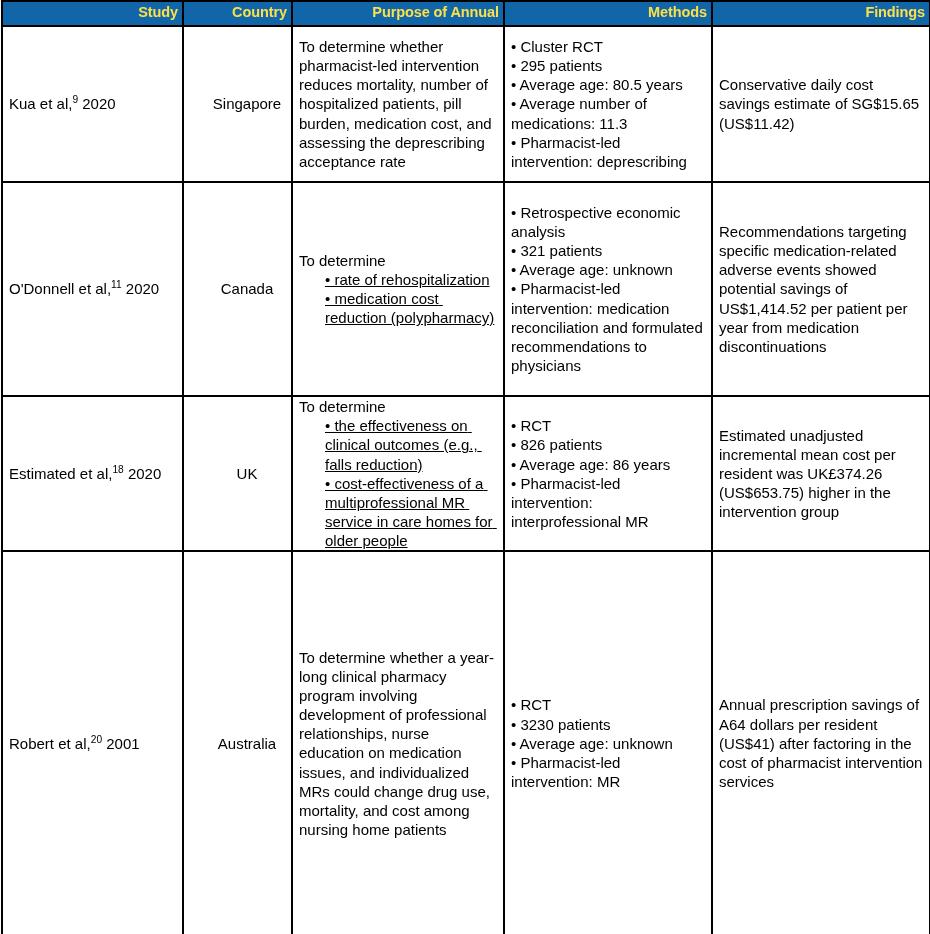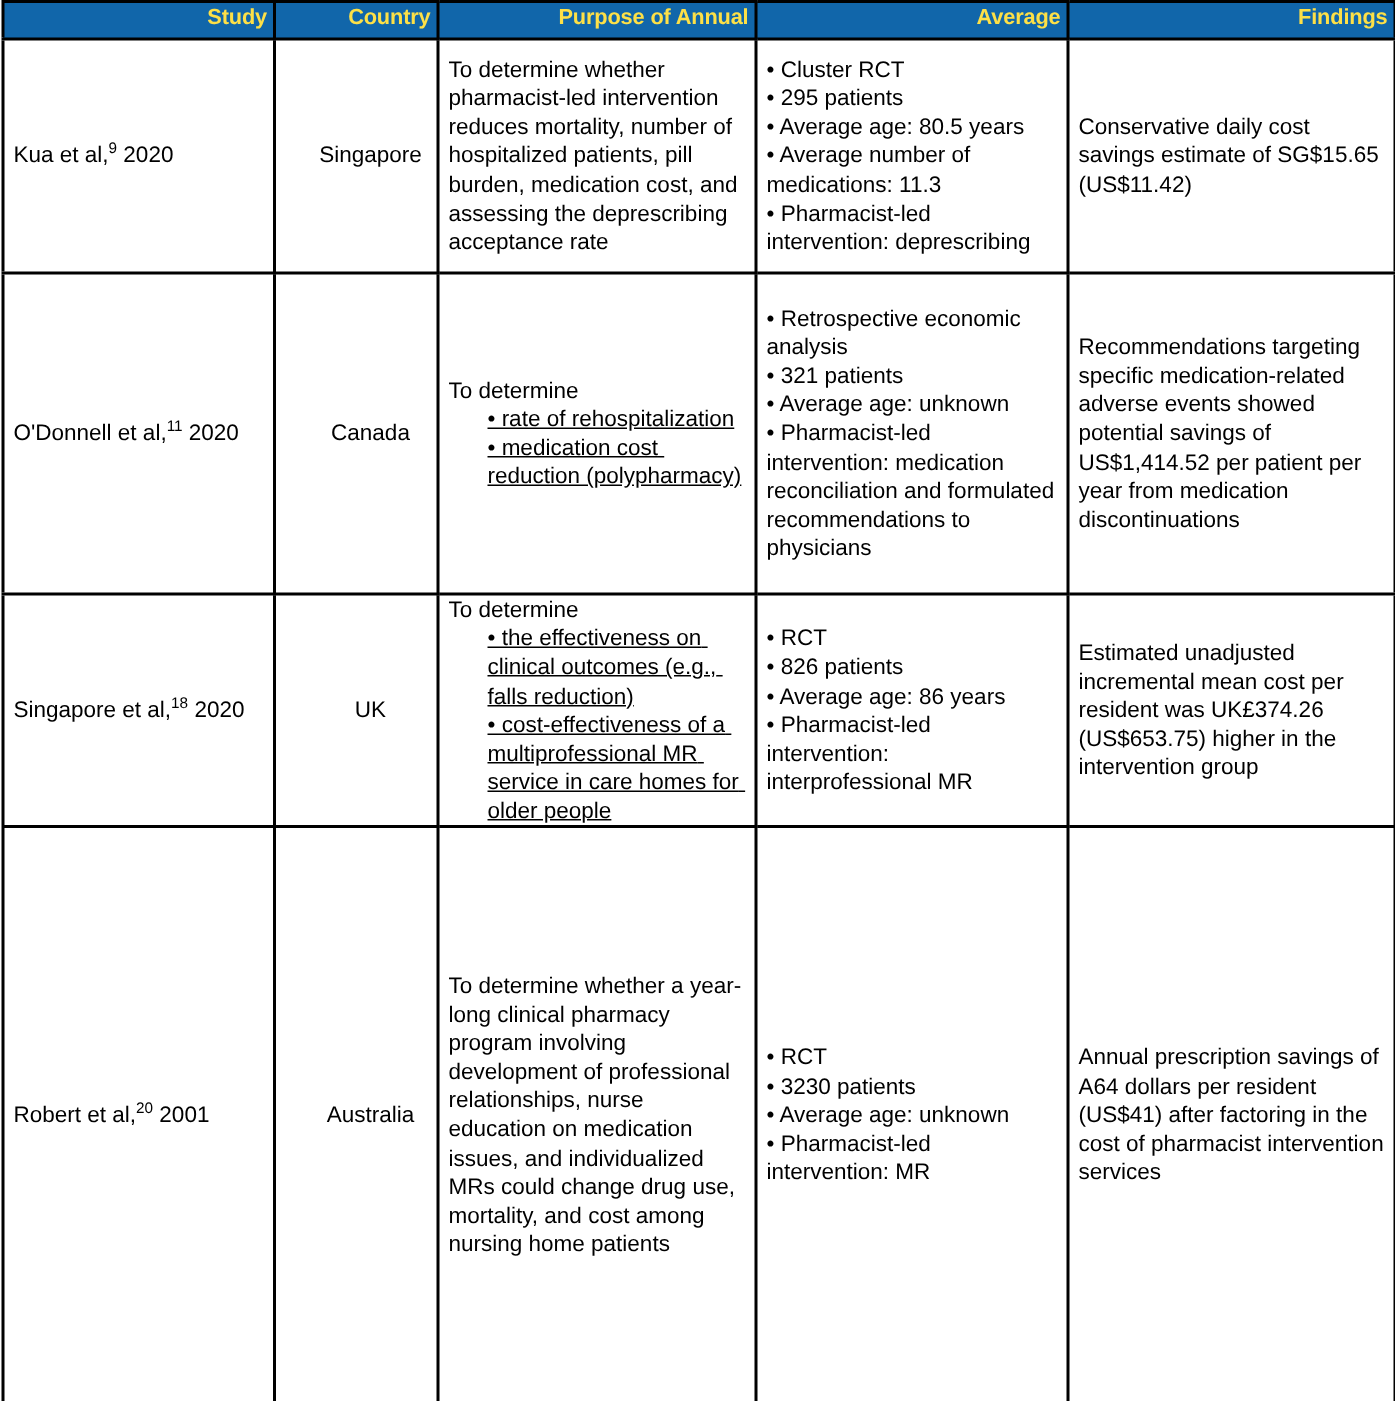--- a/index.html
+++ b/index.html
@@ -118,21 +118,21 @@
       <col class="c-country">
       <col class="c-purpose">
       <col class="c-methods">
       <col class="c-findings">
     </colgroup>
     <thead>
       <tr>
         <th>Study</th>
         <th>Country</th>
         <th>Purpose of Annual</th>
-        <th>Average</th>
+        <th>Methods</th>
         <th>Findings</th>
       </tr>
     </thead>
     <tbody>
 
       <tr class="row-0">
         <td class="cell-study">
           <span>Kua et al,</span><sup>9</sup><span> </span><span>2020</span>
         </td>
         <td class="cell-country">Singapore</td>
@@ -168,21 +168,21 @@
 • Average age: unknown
 • Pharmacist-led intervention: medication reconciliation and formulated recommendations to physicians</div>
         </td>
         <td class="cell-findings">
           <div class="para">Recommendations targeting specific medication-related adverse events showed potential savings of US$1,414.52 per patient per year from medication discontinuations</div>
         </td>
       </tr>
 
       <tr class="row-2">
         <td class="cell-study">
-          <span>Singapore et al,</span><sup>18</sup><span> </span><span>2020</span>
+          <span>Estimated et al,</span><sup>18</sup><span> </span><span>2020</span>
         </td>
         <td class="cell-country">UK</td>
         <td class="cell-purpose">
           <div class="para">To determine</div>
           <div class="para bullet-indent">• the effectiveness on clinical outcomes (e.g., falls reduction)
 • cost-effectiveness of a multiprofessional MR service in care homes for older people</div>
         </td>
         <td class="cell-methods">
           <div class="para">• RCT
 • 826 patients

